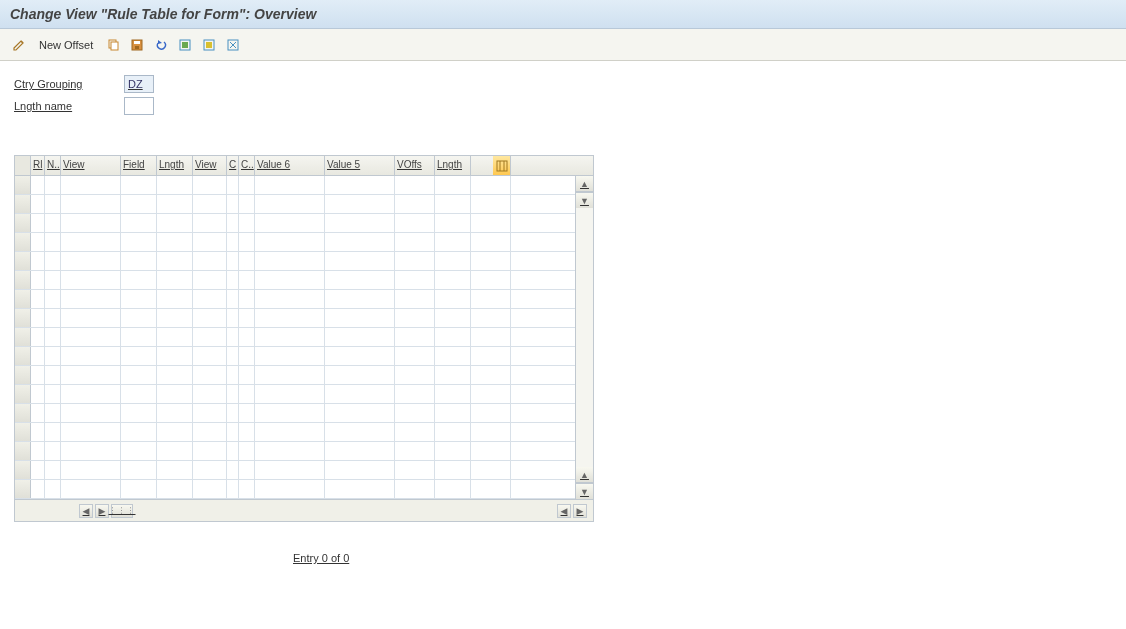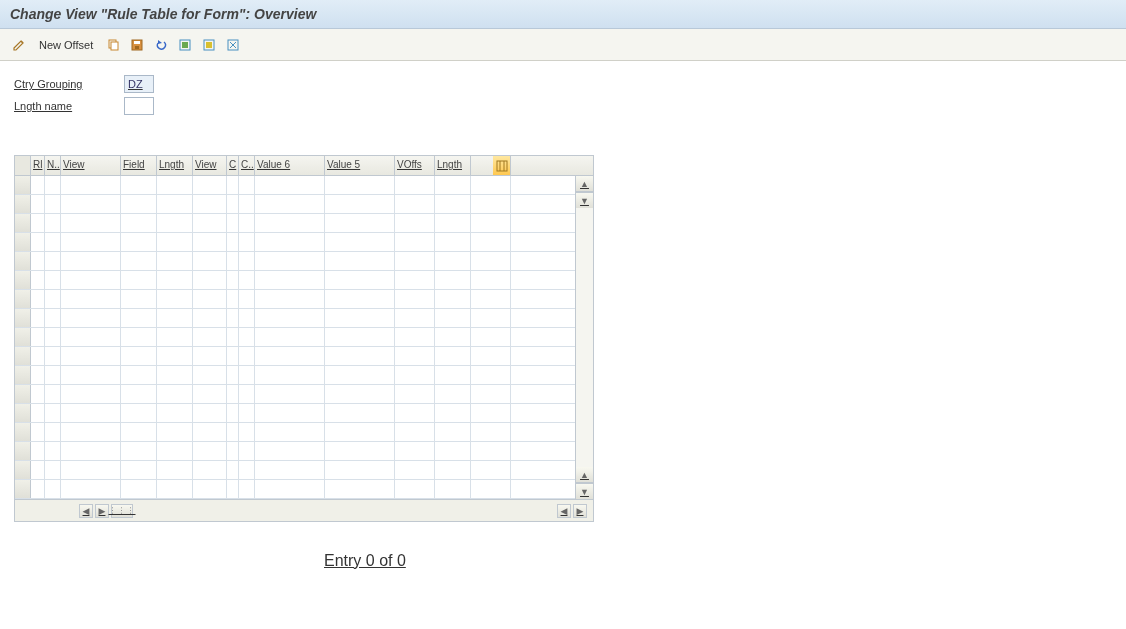--- a/index.html
+++ b/index.html
@@ -44,21 +44,21 @@
     .vs-track { flex:1; background:#f5f5f0; }
     .hscroll { height: 22px; background: #f0f0e8; border-top: 1px solid #c0c8d0; display:flex; align-items:center; padding: 0 4px; }
     .hs-spacer { width: 60px; }
     .hs-btn { width:14px; height:14px; display:inline-flex; align-items:center; justify-content:center; font-size:9px; color:#666; background: linear-gradient(#f8f8f0,#e0e0d8); border:1px solid #c0c8d0; cursor:pointer; margin-right:2px; }
     .hs-drag { width: 22px; height:14px; background: linear-gradient(#f8f8f0,#e0e0d8); border:1px solid #c0c8d0; display:inline-flex; align-items:center; justify-content:center; font-size:8px; letter-spacing:1px; color:#888; cursor:grab; }
     .hs-right { margin-left: auto; display:flex; }
     .bottom-bar { margin-top: 30px; display: flex; align-items: center; padding-left: 210px; }
     .pos-btn { display:flex; align-items:center; background: linear-gradient(#fff2c8, #ffe088); border: 1px solid #d8b850; height: 22px; width: 150px; cursor:pointer; border-radius:2px; }
     .pos-icon { width: 24px; height:100%; background:#e8f0f8; border-right:1px solid #d8b850; display:flex; align-items:center; justify-content:center; }
     .pos-text { flex:1; text-align:center; font-size:11px; color:#555; }
-    .entry-text { margin-left: 100px; font-size:16px; color:#333; }
+    .entry-text { margin-left: 69px; font-size:11px; color:#333; }
     svg { display:block; }
   </style>
 </head>
 <body>
 
 <div class="titlebar">Change View "Rule Table for Form": Overview</div>
 
 <div class="toolbar">
   <button class="tb-btn">
     <svg width="14" height="14" viewBox="0 0 14 14">

